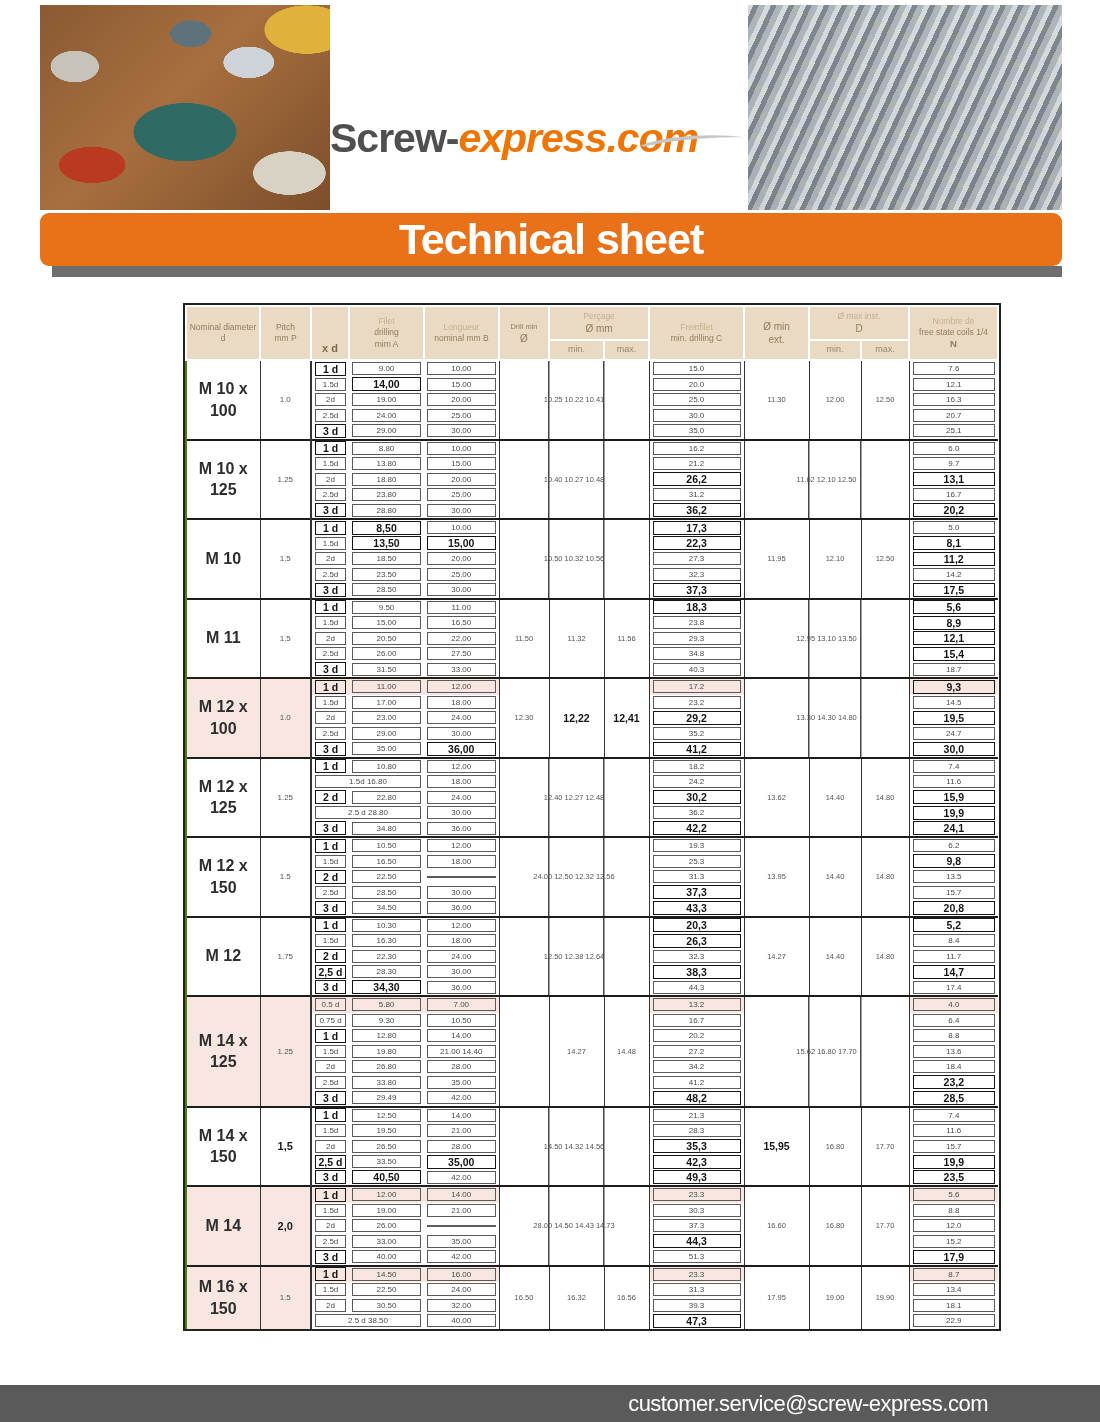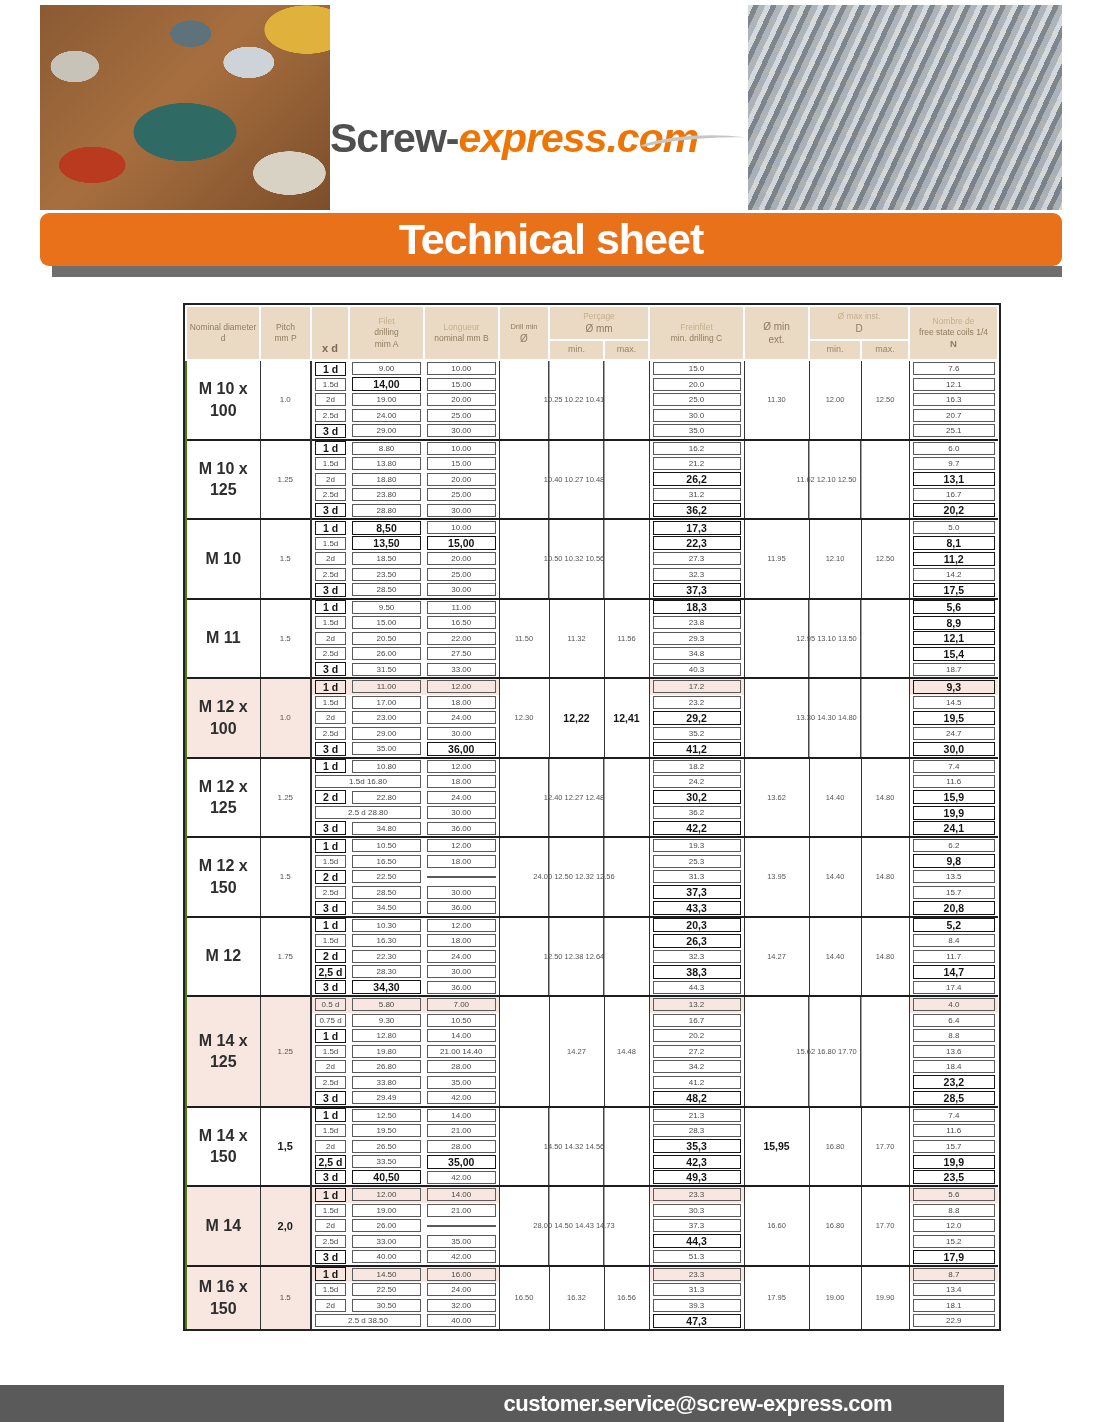--- a/index.html
+++ b/index.html
@@ -63,22 +63,22 @@
   td.span.sbold{font-weight:700;font-size:10.5px;color:#151515;}
   td.m3{background:linear-gradient(#444,#444) no-repeat,linear-gradient(#444,#444) no-repeat;
     background-size:1.5px 100%,1.5px 100%;background-position:33% 0,70% 0;}
   td.r3{background:linear-gradient(#444,#444) no-repeat,linear-gradient(#444,#444) no-repeat;
     background-size:1.5px 100%,1.5px 100%;background-position:39% 0,71% 0;}
   tr.gtop td{border-top:2.5px solid #1d1d1d;}
   tr.tint td.bx, tr.tint td.gname, tr.tint td.gpitch{background:#f7e7e0;}
   tr.tint td.bx .box{background:transparent;}
 
   
-  .footer{position:absolute;left:0;top:1385px;width:1004px;height:37px;background:#5a5a5a;
-    color:#fff;font-weight:700;font-size:22px;letter-spacing:-0.5px;
+  .footer{position:absolute;left:0;top:1385px;width:1100px;height:37px;background:#5a5a5a;
+    color:#fff;font-weight:400;font-size:22px;letter-spacing:-0.5px;
     display:flex;align-items:center;justify-content:flex-end;padding-right:112px;box-sizing:border-box;}
 </style>
 </head>
 <body>
 
 <div class="page">
 
   <div class="photo photo-left"></div>
   <div class="logo-zone">
     <div class="logo-line">

